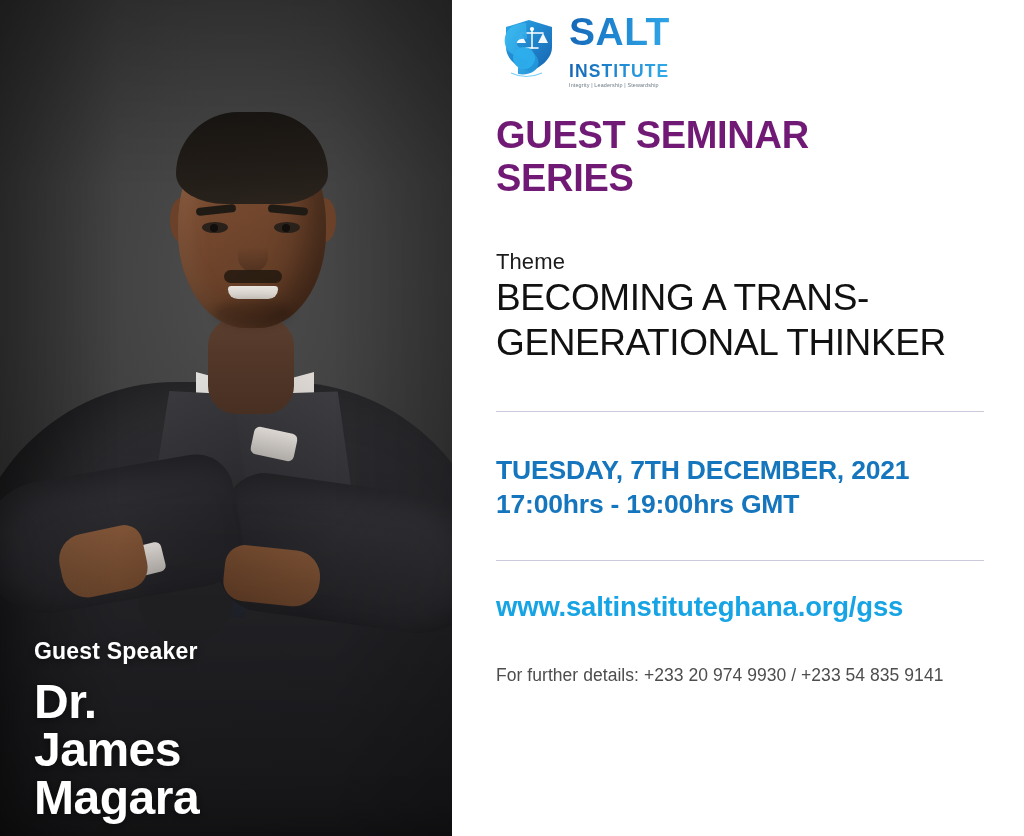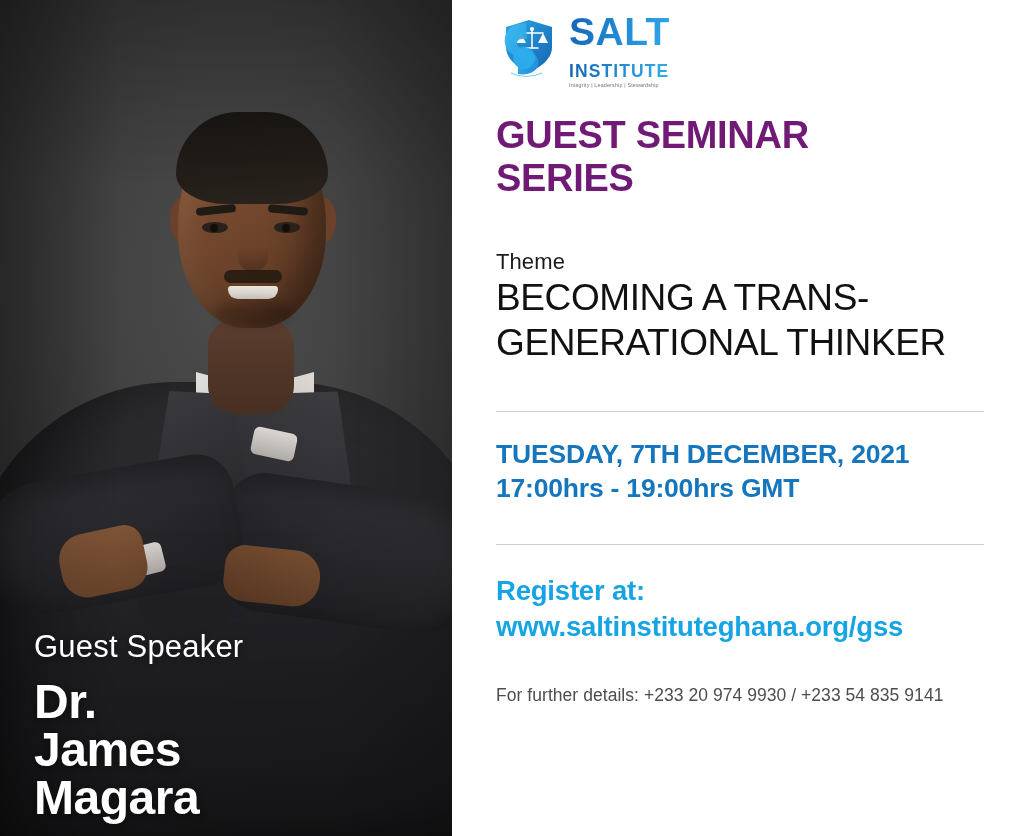--- a/index.html
+++ b/index.html
@@ -318,22 +318,22 @@
   
   .speaker-block {
     position: absolute;
     left: 34px;
     bottom: 14px;
     z-index: 5;
     text-shadow: 0 2px 10px rgba(0,0,0,0.55);
   }
   .speaker-kicker {
     color: #ffffff;
-    font-size: 31px;
-    font-weight: 400;
+    font-size: 23px;
+    font-weight: 700;
     letter-spacing: 0.2px;
     line-height: 1.1;
     margin-bottom: 14px;
   }
   .speaker-name {
     color: #ffffff;
     font-size: 48px;
     font-weight: 700;
     line-height: 1.0;
     letter-spacing: -0.5px;
@@ -442,21 +442,21 @@
     background: #cdc9dd;
     margin-top: 46px;
   }
 
   .datetime {
     color: #1575bd;
     font-size: 26.5px;
     font-weight: 700;
     line-height: 1.28;
     letter-spacing: -0.2px;
-    margin-top: 26px;
+    margin-top: 42px;
   }
   .datetime span { display: block; }
 
   .divider-2 {
     height: 1px;
     width: 488px;
     background: #cdc9dd;
     margin-top: 38px;
   }
 
@@ -578,21 +578,20 @@
       <div class="divider"></div>
 
       <div class="datetime">
         <span>TUESDAY, 7TH DECEMBER, 2021</span>
         <span>17:00hrs - 19:00hrs GMT</span>
       </div>
 
       <div class="divider-2"></div>
 
       <div class="register">
-        <span>Register at:</span>
         <span>www.saltinstituteghana.org/gss</span>
       </div>
 
       <div class="details">For further details: +233 20 974 9930 / +233 54 835 9141</div>
 
     </div>
   </div>
 
 </div>
 

